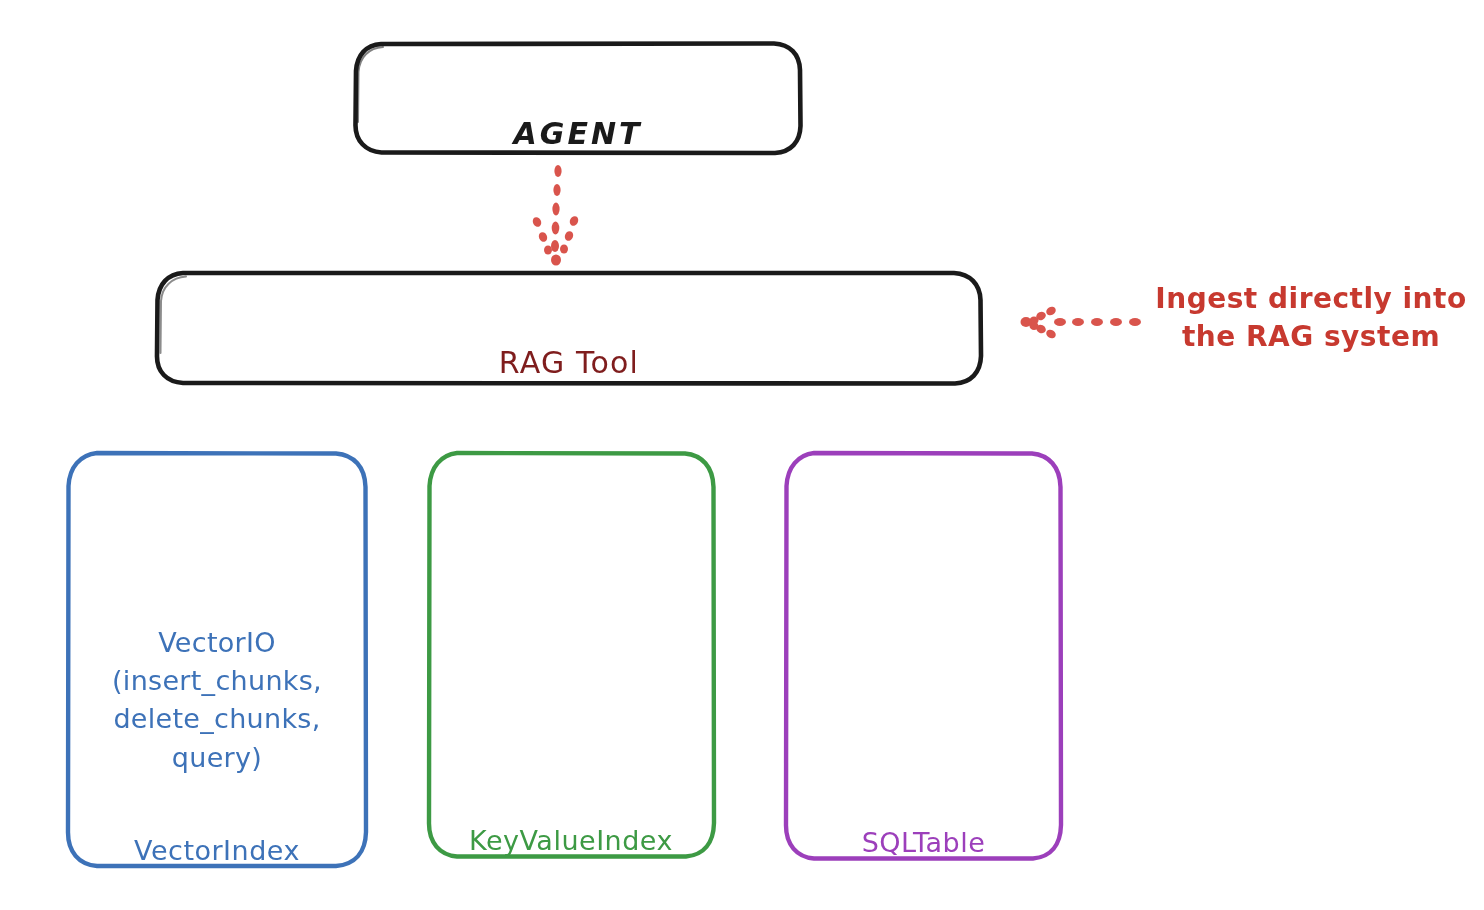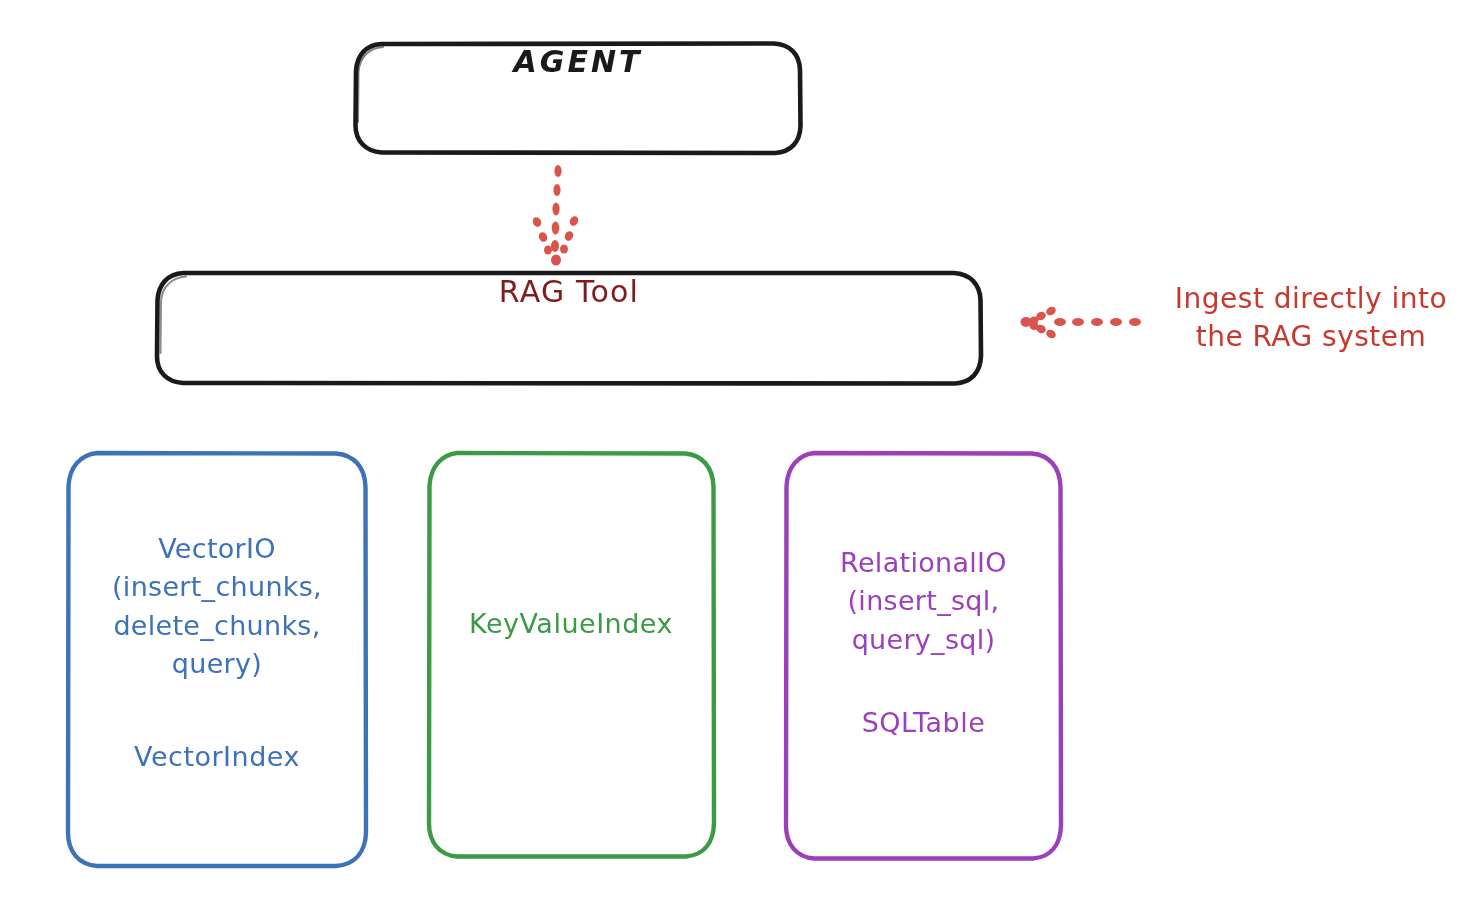--- a/index.html
+++ b/index.html
@@ -23,21 +23,21 @@
     width: 1484px;
     height: 910px;
   }
 
   .node {
     position: absolute;
     box-sizing: border-box;
     display: flex;
     flex-direction: column;
     align-items: center;
-    justify-content: flex-start;
+    justify-content: flex-end;
     text-align: center;
     background: transparent;
     pointer-events: auto;
   }
 
   .node-label {
     white-space: pre-line;
     line-height: 1.32;
     letter-spacing: 0.4px;
   }
@@ -130,21 +130,21 @@
 
   
   #annotation-ingest {
     position: absolute;
     left: 1148px;
     top: 280px;
     width: 326px;
     text-align: center;
     font-family: "DejaVu Sans", sans-serif;
     font-size: 28px;
-    font-weight: 400;
+    font-weight: 700;
     line-height: 1.34;
     letter-spacing: 0.5px;
     color: #c7392f;
     white-space: pre-line;
   }
 
   svg.overlay {
     position: absolute;
     left: 0;
     top: 0;
@@ -240,23 +240,20 @@
   </div>
 
   <div class="node" id="node-keyvalueio">
     <div class="node-body">
       <span class="io-index">KeyValueIndex</span>
     </div>
   </div>
 
   <div class="node" id="node-relationalio">
     <div class="node-body">
-      <span class="io-api">RelationalIO
-(insert_sql,
-query_sql)</span>
       <span class="io-index">SQLTable</span>
     </div>
   </div>
 
   <div id="annotation-ingest">Ingest directly into
 the RAG system</div>
 
 </div>
 
 </body></html>

